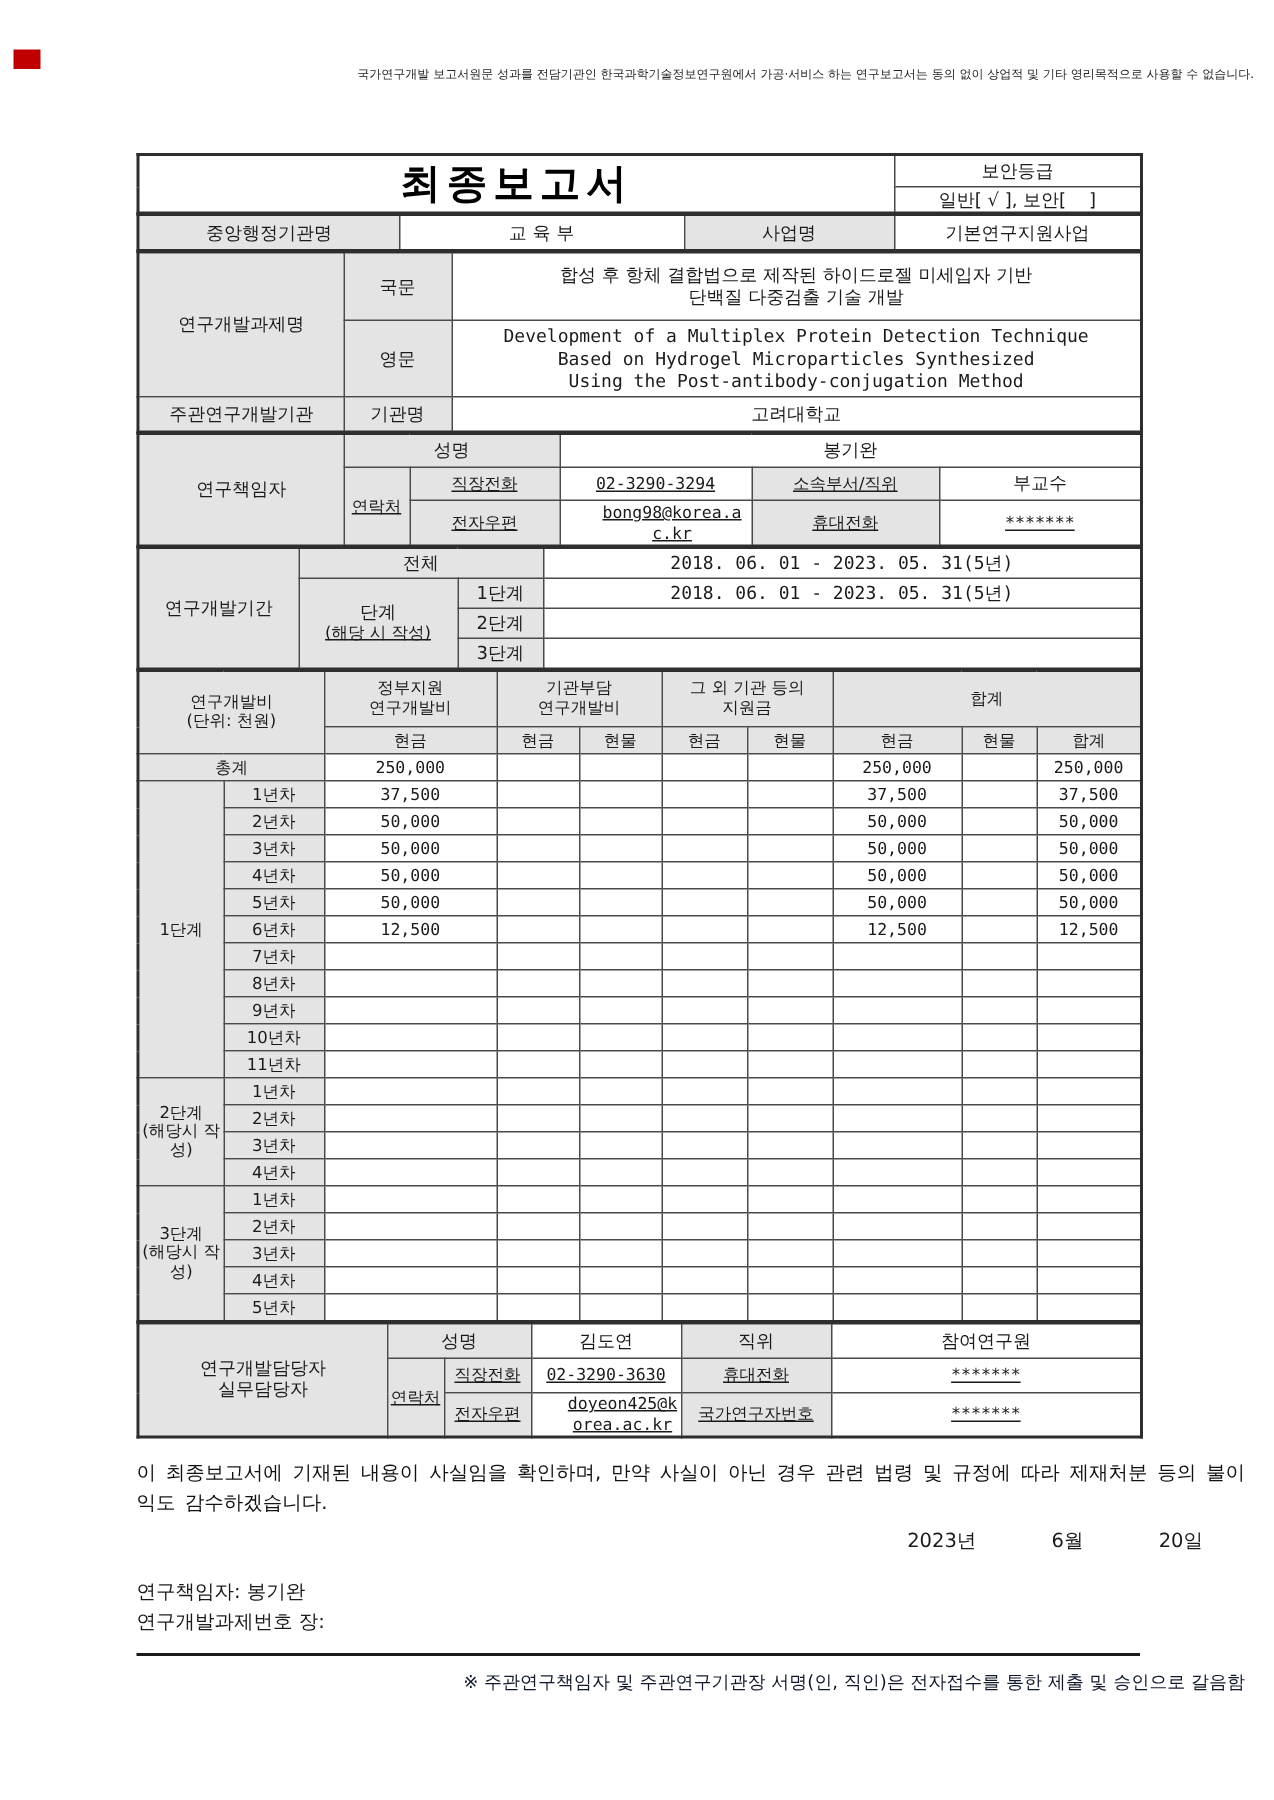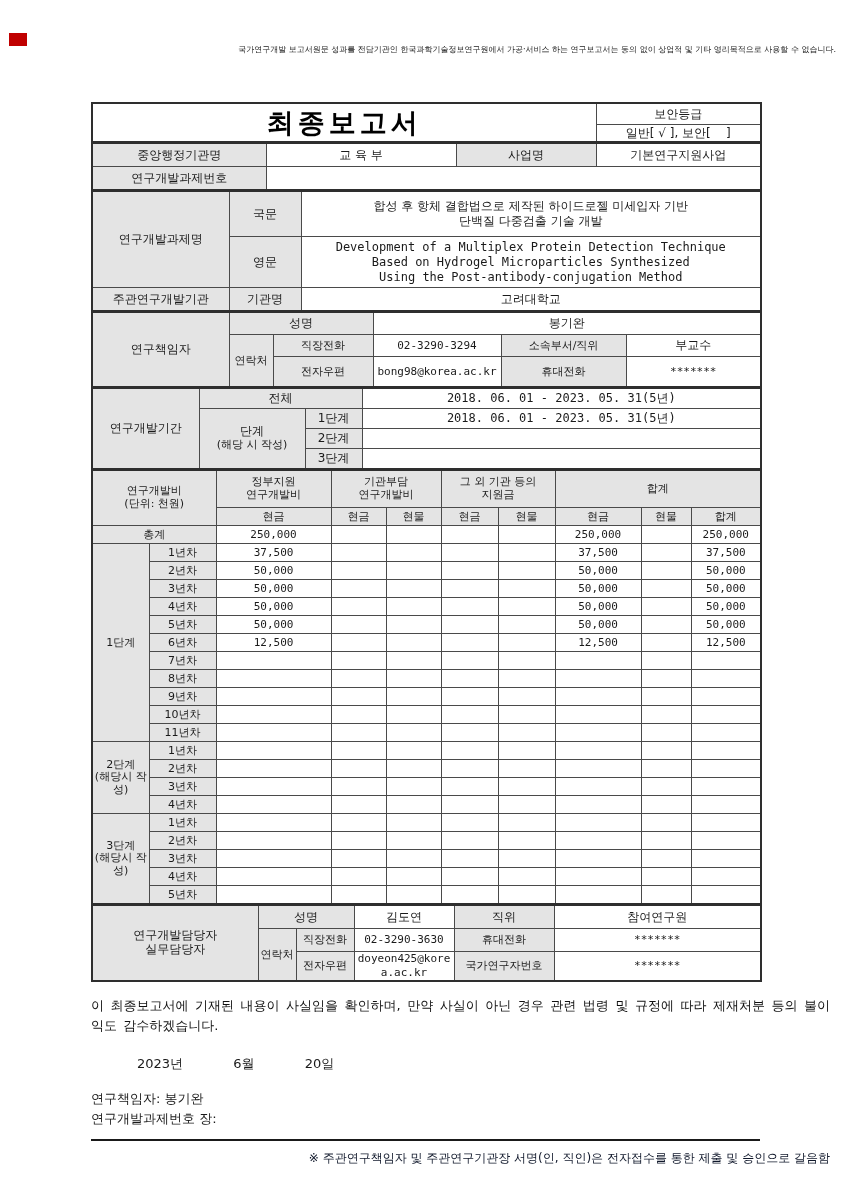--- a/index.html
+++ b/index.html
@@ -16,31 +16,31 @@
   .content{position:absolute;left:91px;top:103px;width:739px;}
   table{border-collapse:collapse;table-layout:fixed;width:669px;margin-top:-1px;}
   table{border:2px solid #2e2e2e;}
   td{
     border:1px solid #4a4a4a;text-align:center;vertical-align:middle;
     font-size:12px;padding:0 2px;overflow:hidden;line-height:1.25;
   }
   .g{background:#e4e4e4;}
   .pre{white-space:pre;}
   .mono{font-family:"DejaVu Sans Mono","Liberation Mono",monospace;}
-  .brk{word-break:break-all;}
+  .brk{word-break:break-all;padding-left:24px;}
   .doc-title{font-size:27px;font-weight:800;letter-spacing:4px;color:#000;}
-  .small{font-size:11px;}
+  .small{font-size:11px;text-decoration:underline;}
   .budget td{font-size:11px;height:17px;padding:0 1px;}
   .budget .hd{height:auto;}
   .note-wrap{line-height:1.15;}
   .pledge{
     margin-top:14px;font-size:13px;line-height:1.5;color:#111;
     text-align:justify;word-spacing:2px;
   }
-  .date-line{margin-top:20px;padding-right:28px;font-size:13px;}
+  .date-line{margin-top:6px;text-align:right;padding-right:28px;font-size:13px;}
   .date-line span{margin-left:46px;}
   .sig{font-size:13px;text-align:left;line-height:1.55;}
   .sig-pi{margin-top:16px;padding-right:85px;}
   .sig-org{padding-right:120px;}
   .rule{margin-top:10px;border-top:2px solid #1a1a1a;width:669px;}
   .foot-note{margin-top:9px;font-size:12px;color:#0f172a;text-align:right;}
 </style>
 </head>
 <body>
 
@@ -71,24 +71,20 @@
         <col style="width:190px">
         <col style="width:140px">
         <col style="width:165px">
       </colgroup>
     <tbody>
         <tr>
       <td class="g" style="height:22px">중앙행정기관명</td>
       <td>교 육 부</td>
       <td class="g">사업명</td>
       <td>기본연구지원사업</td>
-    </tr>
-    <tr>
-      <td class="g" style="height:22px">연구개발과제번호</td>
-      <td colspan="3"></td>
     </tr>
   </tbody>
     </table>
 
   <table>
     <colgroup>
         <col style="width:137px">
         <col style="width:72px">
         <col style="width:460px">
       </colgroup>

